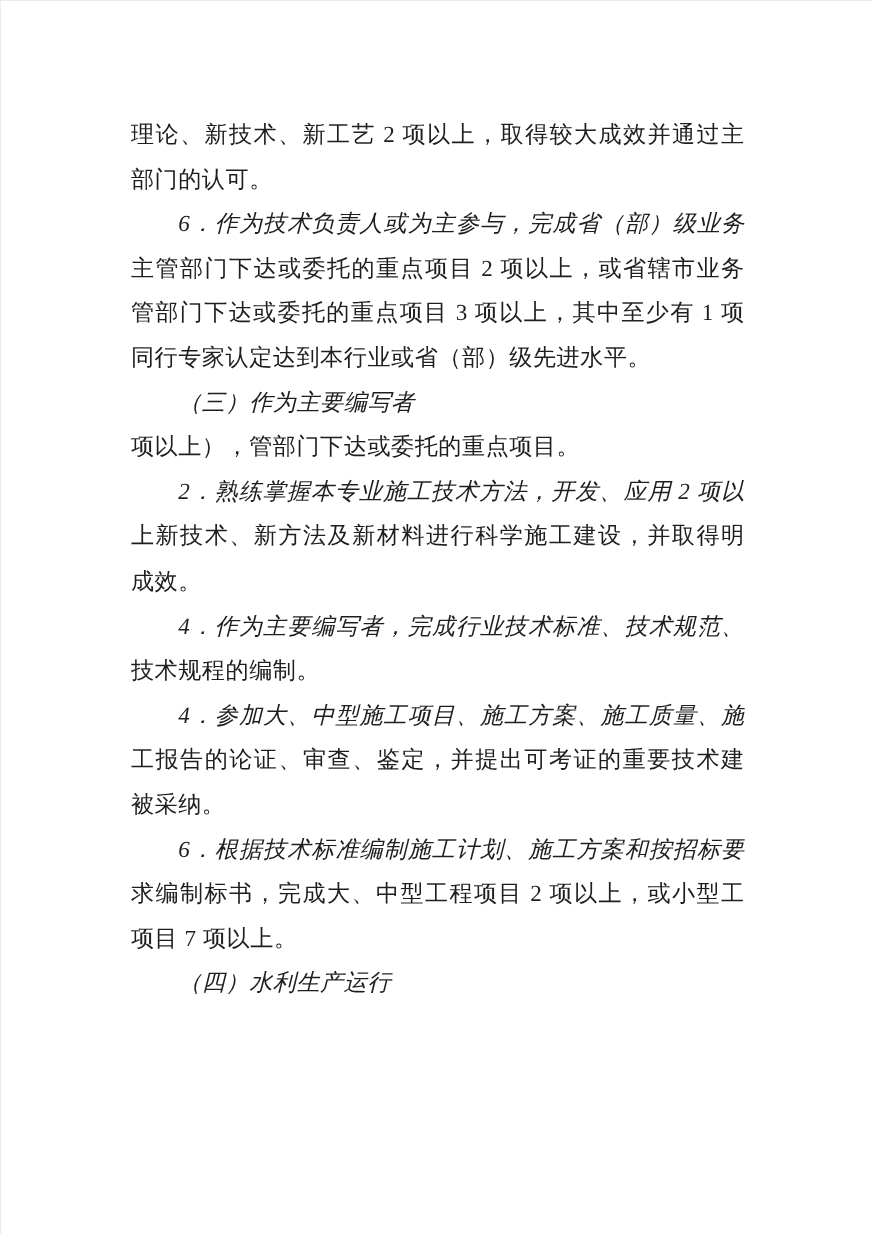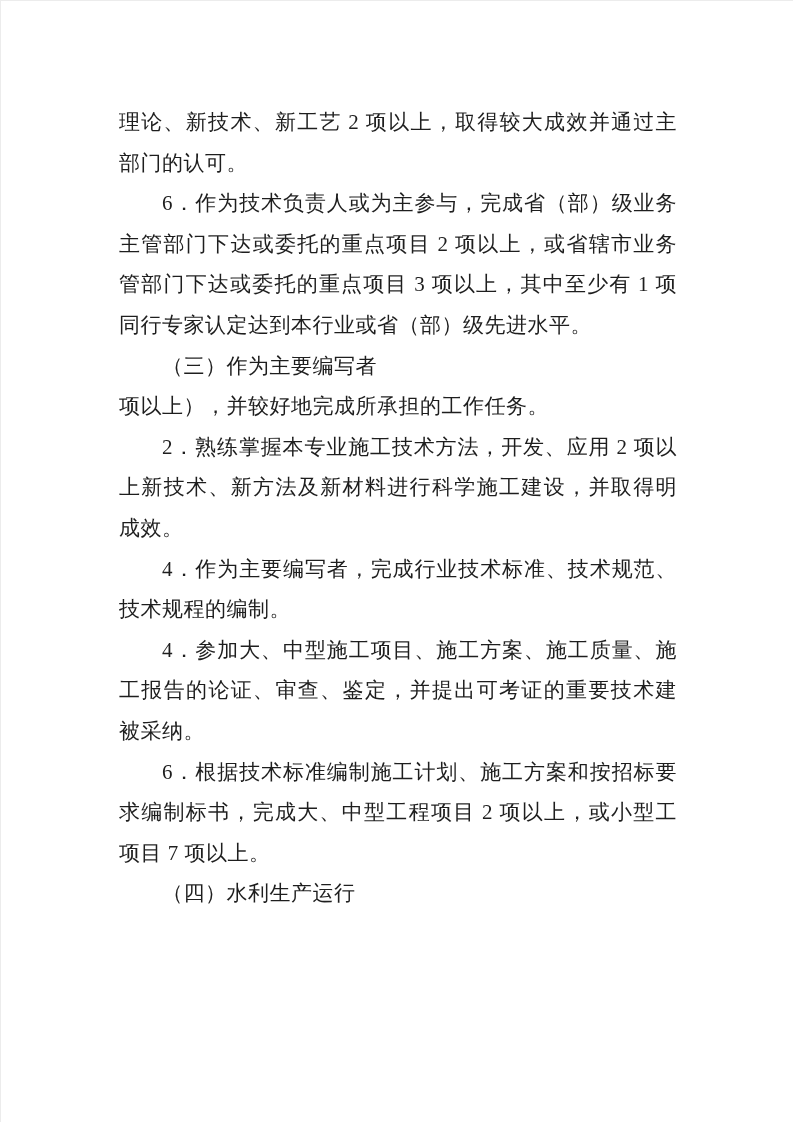--- a/index.html
+++ b/index.html
@@ -33,35 +33,36 @@
     overflow: hidden;
     text-align: justify;
     text-align-last: left;
     white-space: normal;
   }
   .line.fill {
     text-align-last: justify;
   }
   .line.indent {
     padding-left: 43px;
+    font-style: italic;
   }
 </style>
 </head>
 <body>
 
 <div class="page">
   <div class="text-block" id="document-body">
       <div class="line fill">理论、新技术、新工艺 2 项以上，取得较大成效并通过主管</div>
       <div class="line">部门的认可。</div>
       <div class="line indent fill">6．作为技术负责人或为主参与，完成省（部）级业务</div>
       <div class="line fill">主管部门下达或委托的重点项目 2 项以上，或省辖市业务主</div>
       <div class="line fill">管部门下达或委托的重点项目 3 项以上，其中至少有 1 项经</div>
       <div class="line">同行专家认定达到本行业或省（部）级先进水平。</div>
       <div class="line indent">（三）作为主要编写者</div>
-      <div class="line">项以上），并较好地完成所承担的工作任务。</div>
+      <div class="line">项以上），管部门下达或委托的重点项目。</div>
       <div class="line indent fill">2．熟练掌握本专业施工技术方法，开发、应用 2 项以</div>
       <div class="line fill">上新技术、新方法及新材料进行科学施工建设，并取得明显</div>
       <div class="line">成效。</div>
       <div class="line indent fill">4．作为主要编写者，完成行业技术标准、技术规范、</div>
       <div class="line">技术规程的编制。</div>
       <div class="line indent fill">4．参加大、中型施工项目、施工方案、施工质量、施</div>
       <div class="line fill">工报告的论证、审查、鉴定，并提出可考证的重要技术建议</div>
       <div class="line">被采纳。</div>
       <div class="line indent fill">6．根据技术标准编制施工计划、施工方案和按招标要</div>
       <div class="line fill">求编制标书，完成大、中型工程项目 2 项以上，或小型工程</div>

